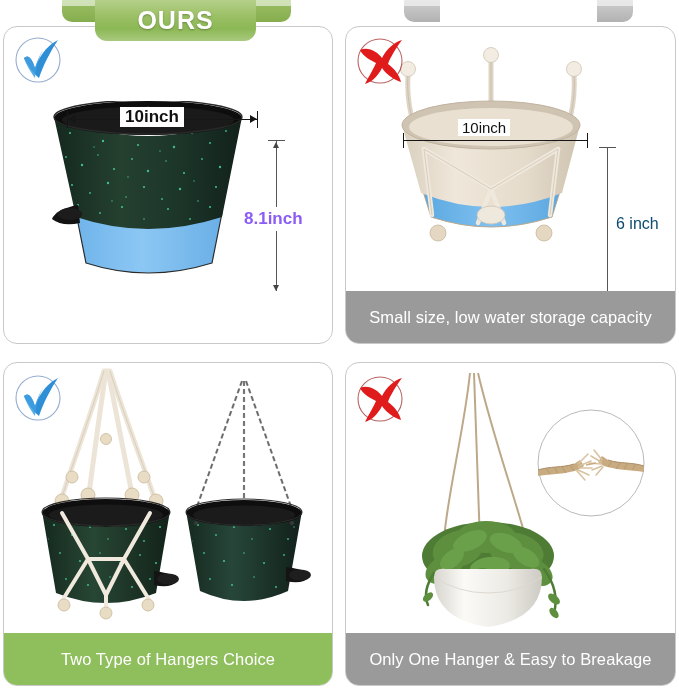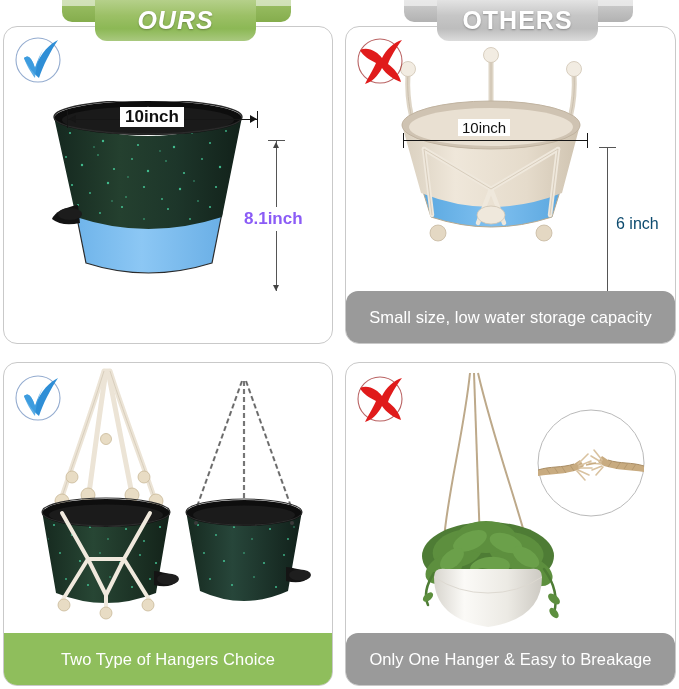--- a/index.html
+++ b/index.html
@@ -28,35 +28,34 @@
   .stage{position:absolute;left:0;top:0;right:0;bottom:52px;overflow:hidden;}
 
   
   .caption{
     position:absolute;left:0;right:0;bottom:0;height:52px;
     display:flex;align-items:center;justify-content:center;
     color:#ffffff;font-size:16.5px;letter-spacing:.1px;
     text-align:center;padding:0 6px;box-sizing:border-box;
   }
   .cap-green{background:#8fbe5c;}
-  .cap-gray{background:#9a9a9a;border-radius:12px;}
+  .cap-gray{background:#9a9a9a;}
 
   
   .ribbon{
     position:absolute;top:0;height:41px;
     display:flex;align-items:center;justify-content:center;
     color:#ffffff;font-size:25px;font-weight:bold;letter-spacing:1px;
     border-radius:0 0 12px 12px;
     text-shadow:0 1px 2px rgba(0,0,0,.28);
     z-index:5;
   }
   .ribbon.green{
     left:95px;width:161px;
     background:linear-gradient(180deg,#b5d08a 0%,#9cc066 38%,#8cb855 70%,#a9c97f 100%);
-    font-style:italic;
   }
   .ribbon.gray{
     left:437px;width:161px;
     background:linear-gradient(180deg,#e3e3e3 0%,#c6c6c6 38%,#bdbdbd 70%,#dcdcdc 100%);
   }
   
   .tail{position:absolute;top:0;width:36px;height:22px;z-index:4;}
   .tail.l{border-radius:0 0 0 10px;}
   .tail.r{border-radius:0 0 10px 0;}
   .tail.green{background:linear-gradient(180deg,#9cc066 0%,#85ad4d 100%);}
@@ -540,23 +539,20 @@
   <div class="ribbon green">
     <span>OURS</span>
   </div>
 
   <div class="tail gray l" style="left:404px;">
     <div class="tail-hl"></div>
   </div>
   <div class="tail gray r" style="left:597px;">
     <div class="tail-hl"></div>
   </div>
-  <div class="ribbon gray">
-    <span>OTHERS</span>
-  </div>
 
   <svg class="status-icon si-tl" viewBox="0 0 58 54">
     <circle cx="28" cy="26" r="22" fill="none" stroke="#6f8fbf" stroke-width="1.1" opacity=".75"></circle>
     <path d="M14,24 C18,20 22,24 25,34 C31,18 40,10 48,6 C40,18 33,32 29,44 C24,40 17,31 14,24 Z" fill="#2e8ed6"></path>
     <path d="M14,24 C18,20 22,24 25,34 C27,27 30,20 34,14 C28,24 26,36 25,44 C21,39 16,30 14,24 Z" fill="#3f9fe0" opacity=".85"></path>
   </svg>
 
   <svg class="status-icon si-tr" viewBox="0 0 58 54">
     <circle cx="28" cy="27" r="22" fill="none" stroke="#9b2020" stroke-width="1.1" opacity=".7"></circle>
     <path d="M8,16 C16,12 26,18 30,24 C34,16 42,8 50,6 C44,14 38,24 36,30

